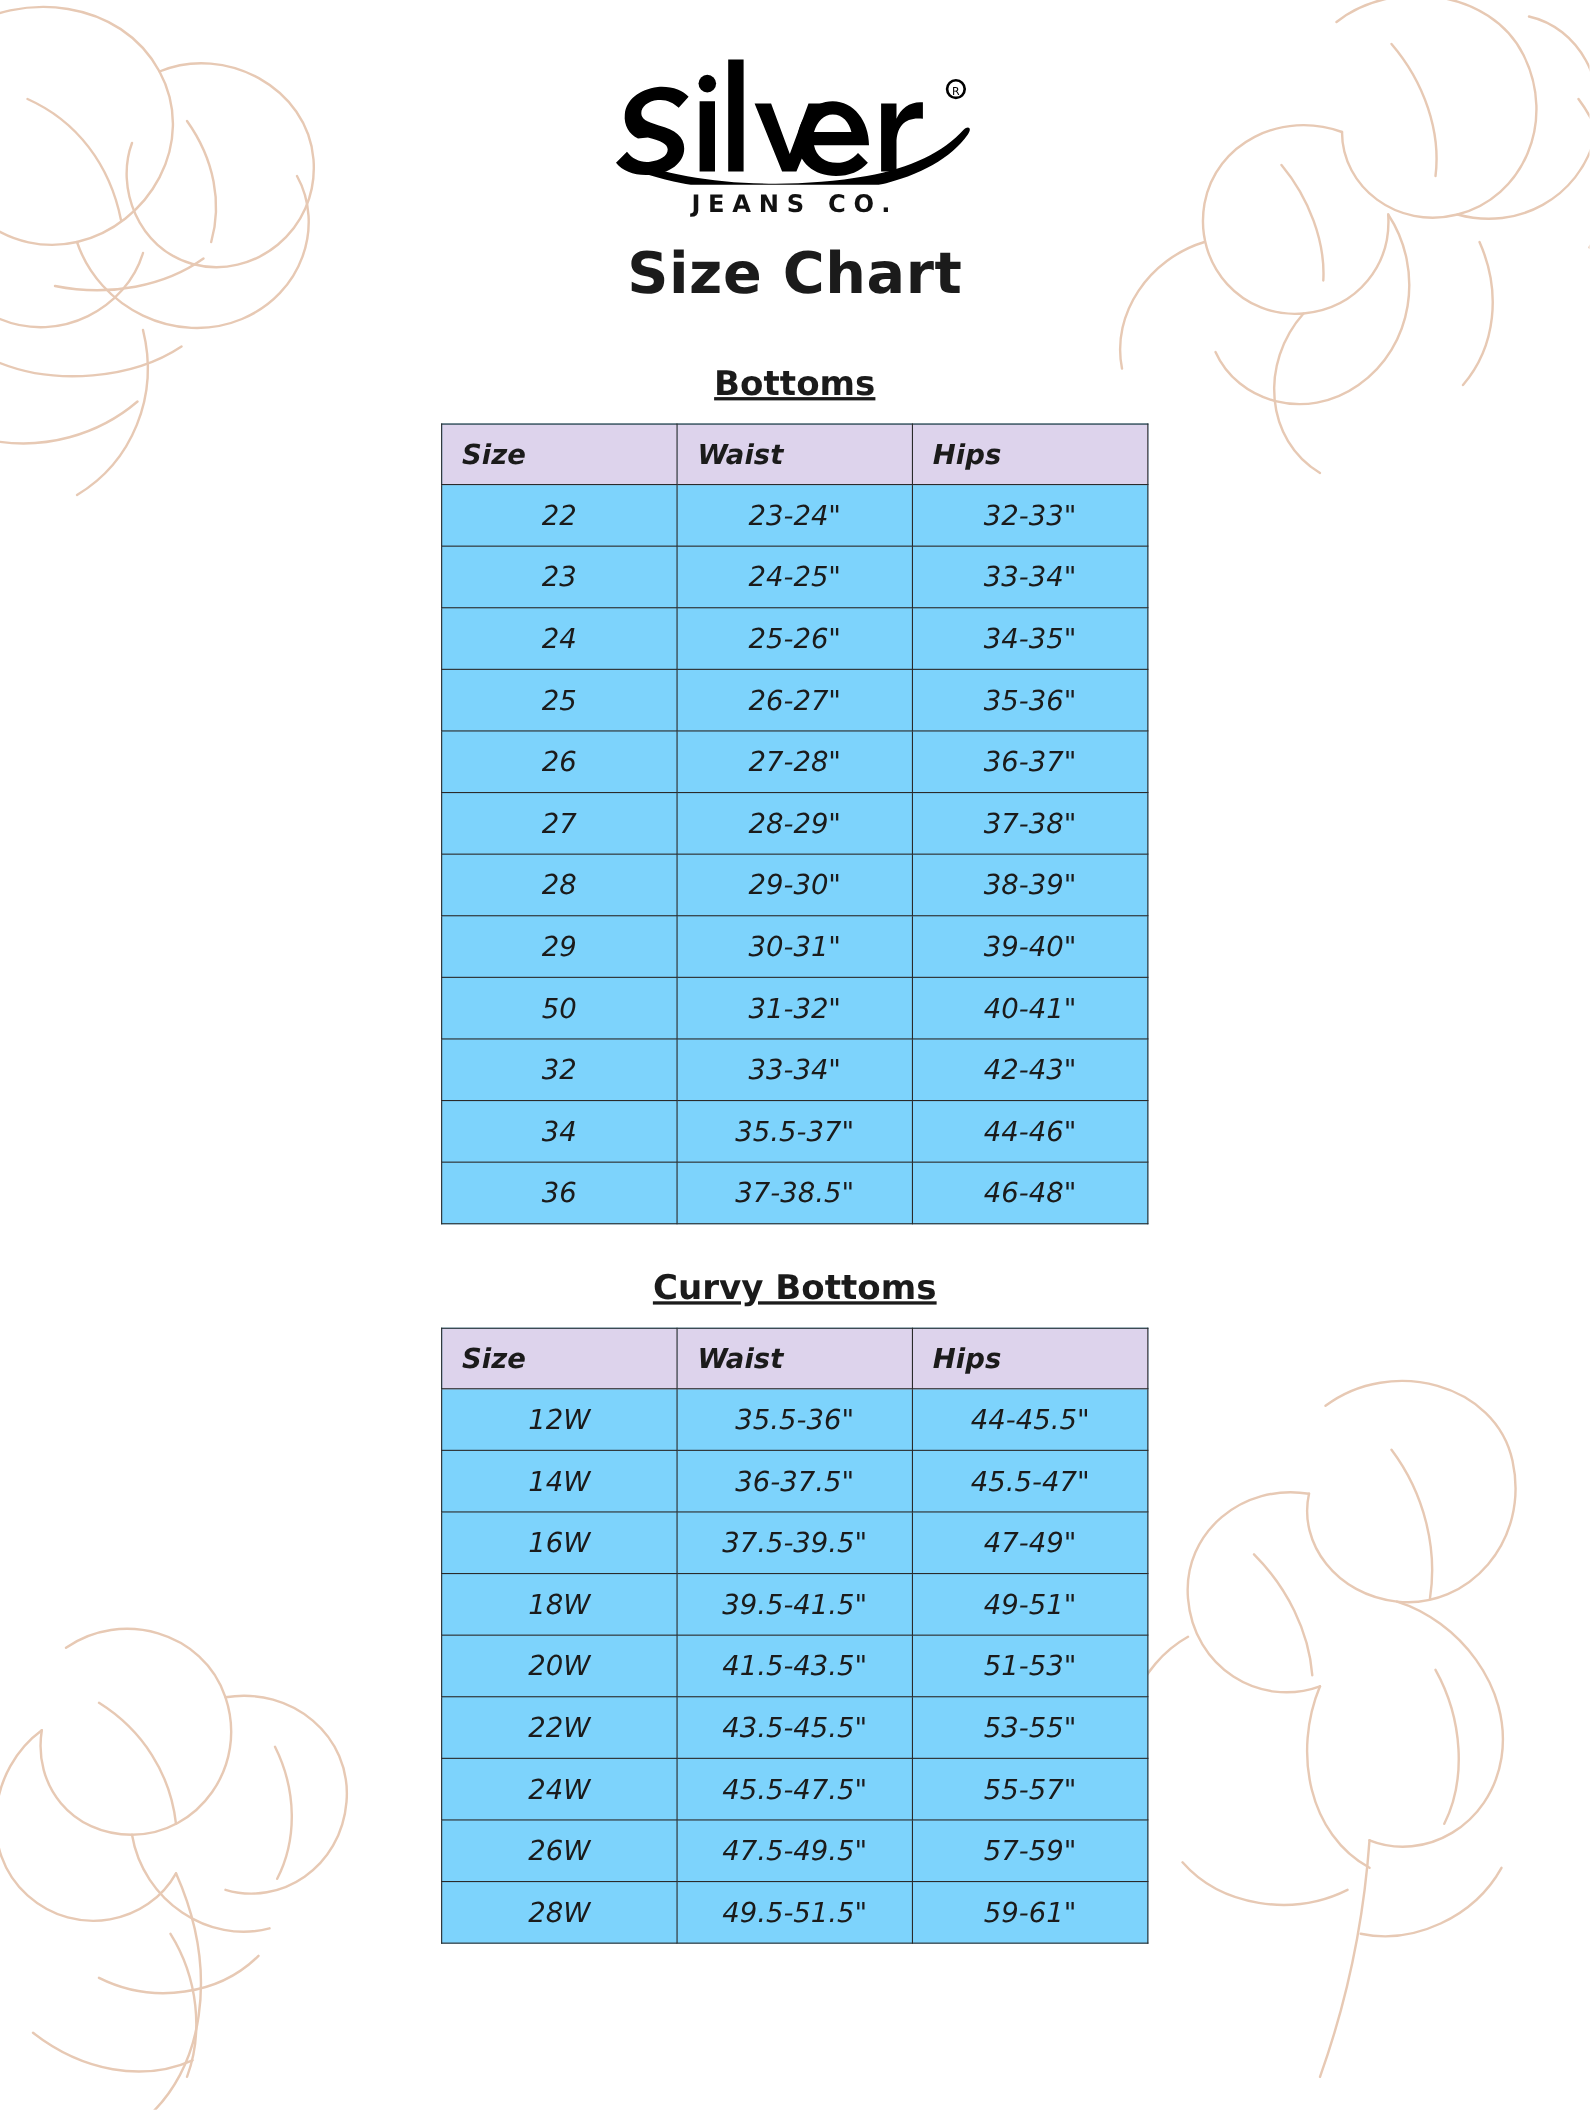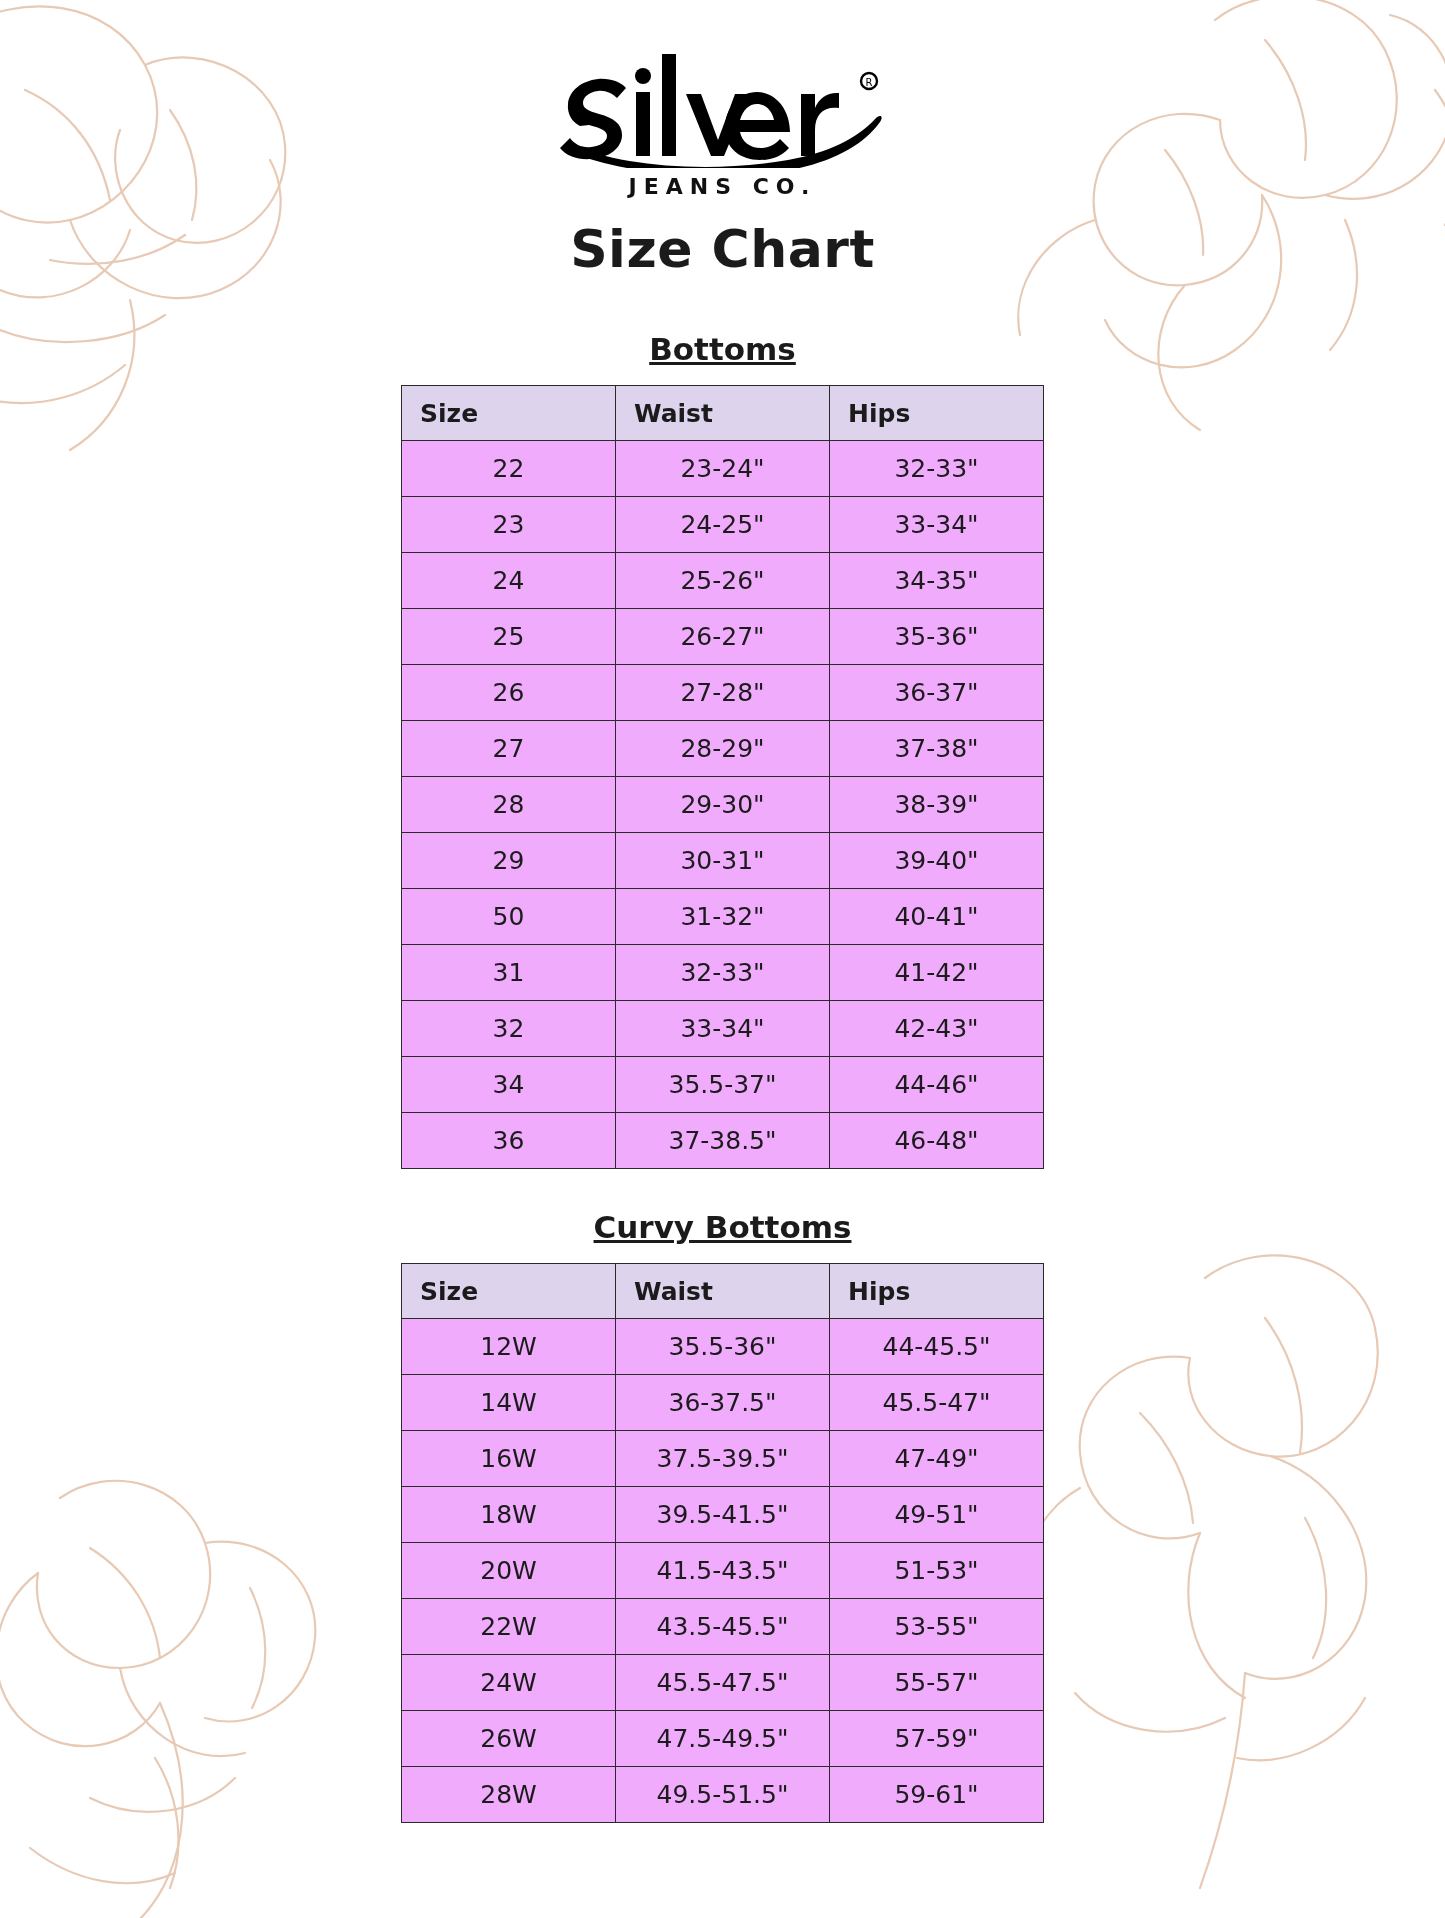--- a/index.html
+++ b/index.html
@@ -81,21 +81,22 @@
   }
   .section-title.curvy {
     margin-top: 40px;
   }
 
   table.size-table {
     border-collapse: collapse;
     margin: 0 auto;
     width: 642px;
     table-layout: fixed;
-    background: #f0abfc;
+    background: #7dd3fc;
+    font-style: italic;
   }
   table.size-table th,
   table.size-table td {
     border: 1.6px solid #2a2a2a;
     height: 53px;
     font-size: 25px;
     color: #1b1b1b;
     font-weight: 400;
   }
   table.size-table thead th {
@@ -259,25 +260,20 @@
         <td>29</td>
         <td>30-31"</td>
         <td>39-40"</td>
       </tr>
       <tr>
         <td>50</td>
         <td>31-32"</td>
         <td>40-41"</td>
       </tr>
       <tr>
-        <td>31</td>
-        <td>32-33"</td>
-        <td>41-42"</td>
-      </tr>
-      <tr>
         <td>32</td>
         <td>33-34"</td>
         <td>42-43"</td>
       </tr>
       <tr>
         <td>34</td>
         <td>35.5-37"</td>
         <td>44-46"</td>
       </tr>
       <tr>

